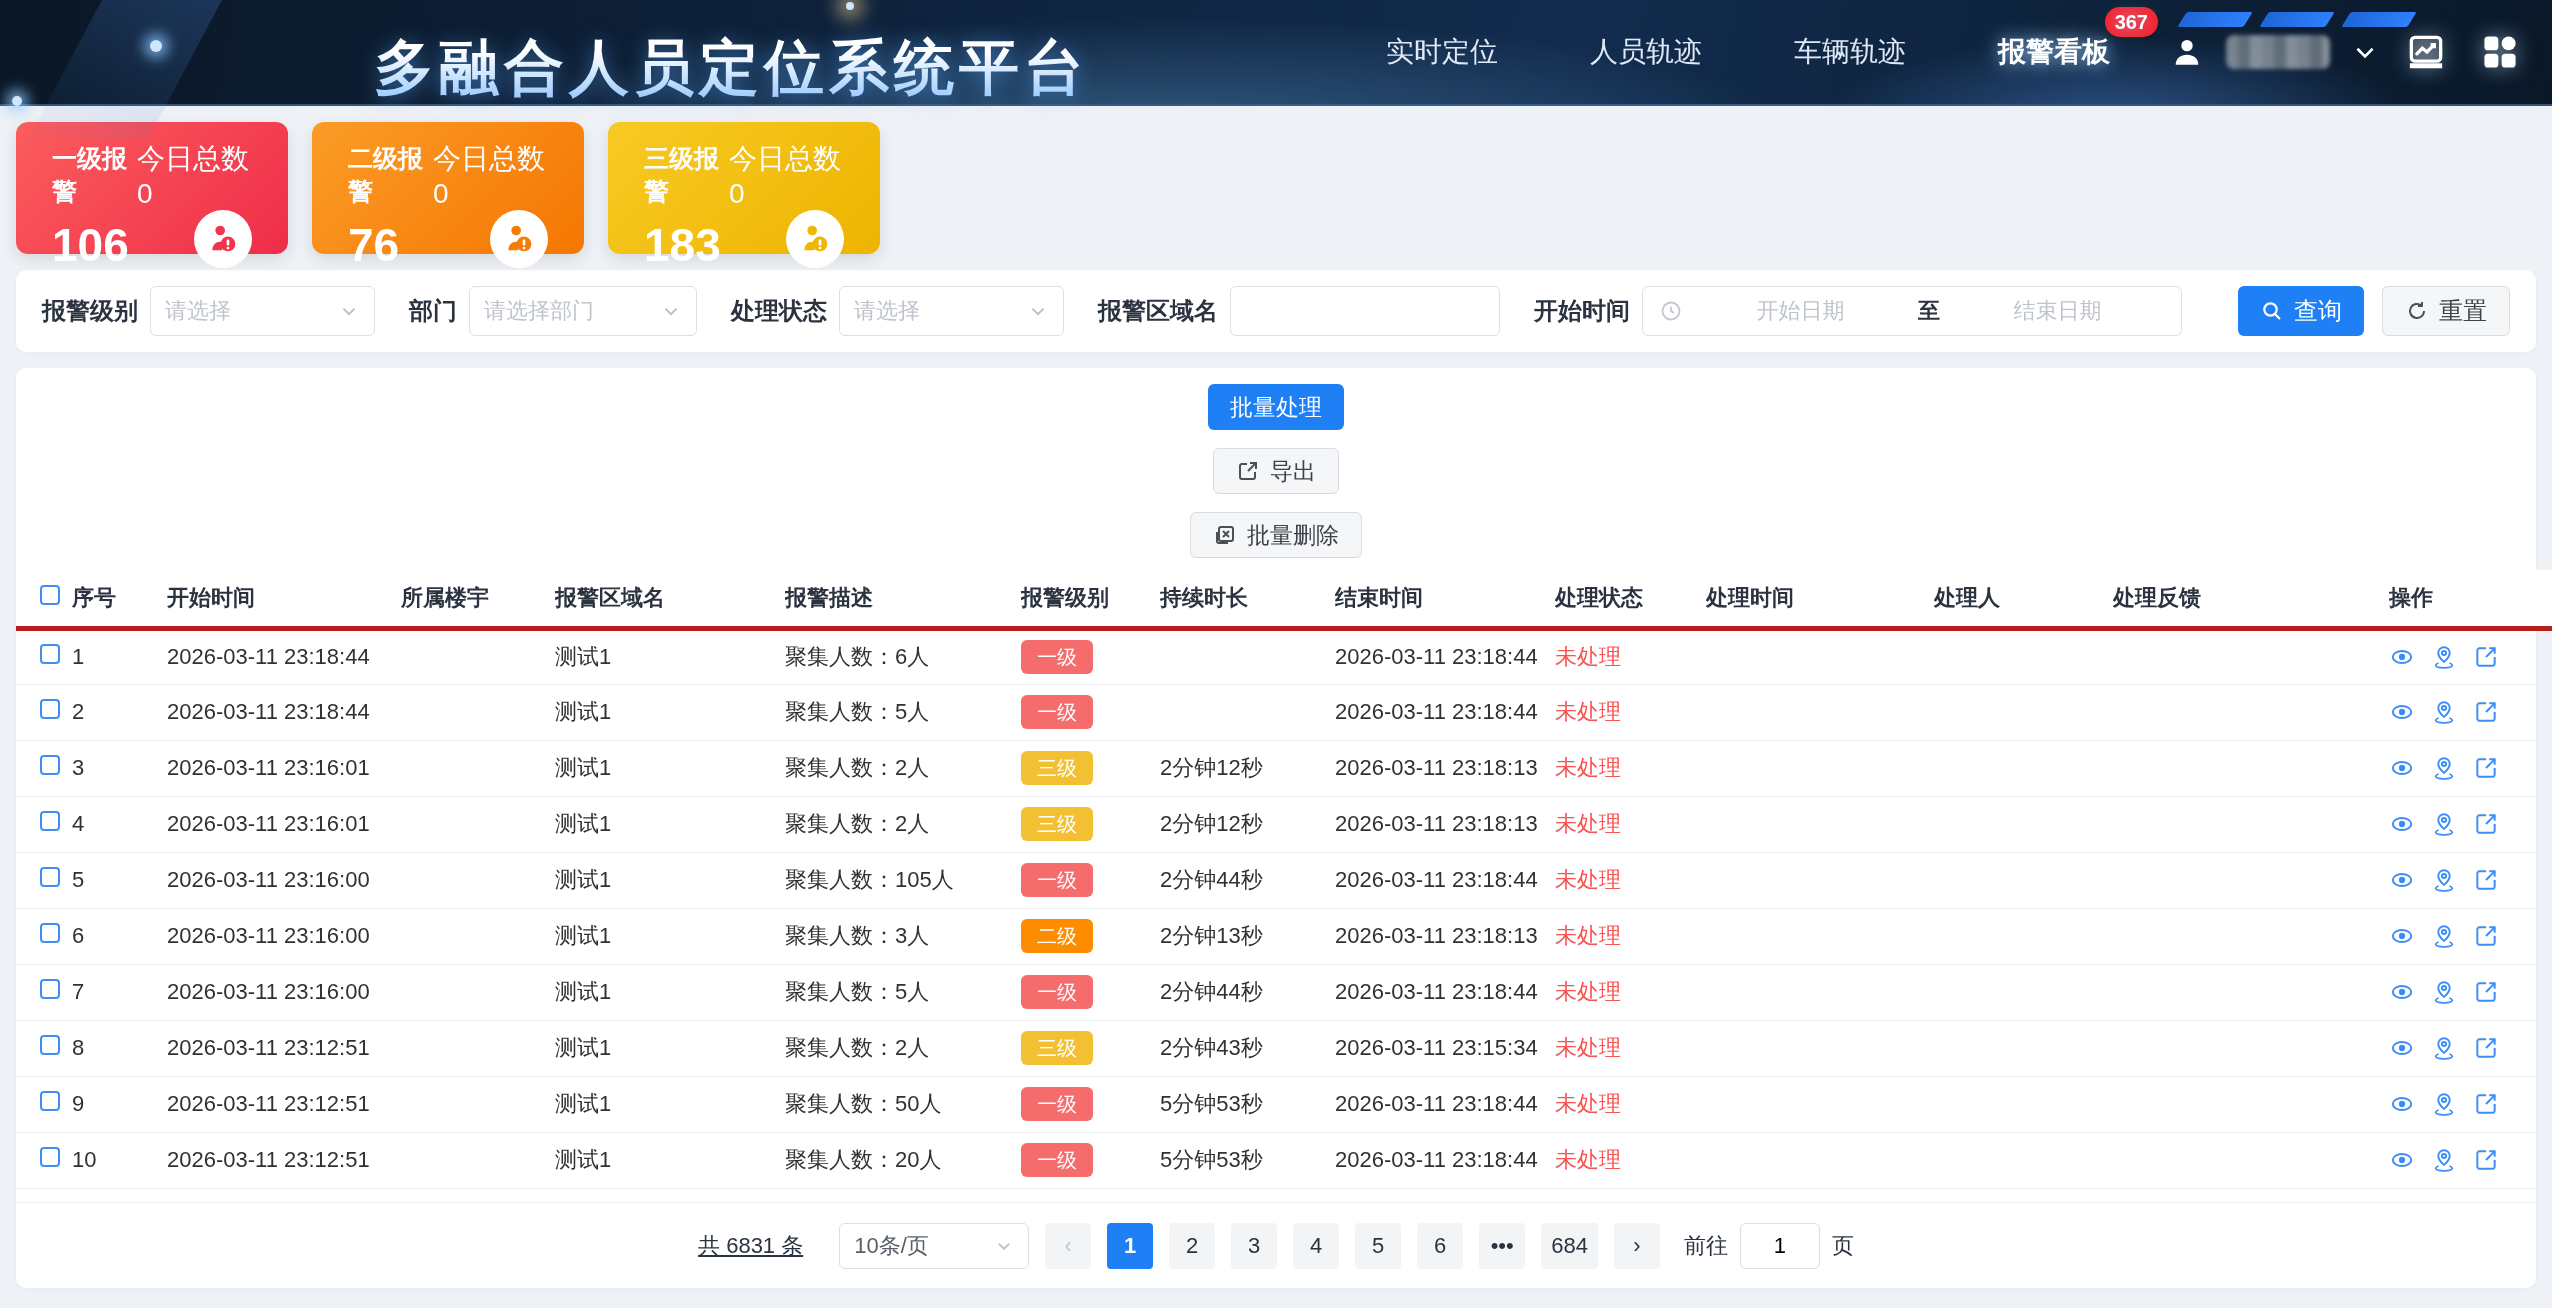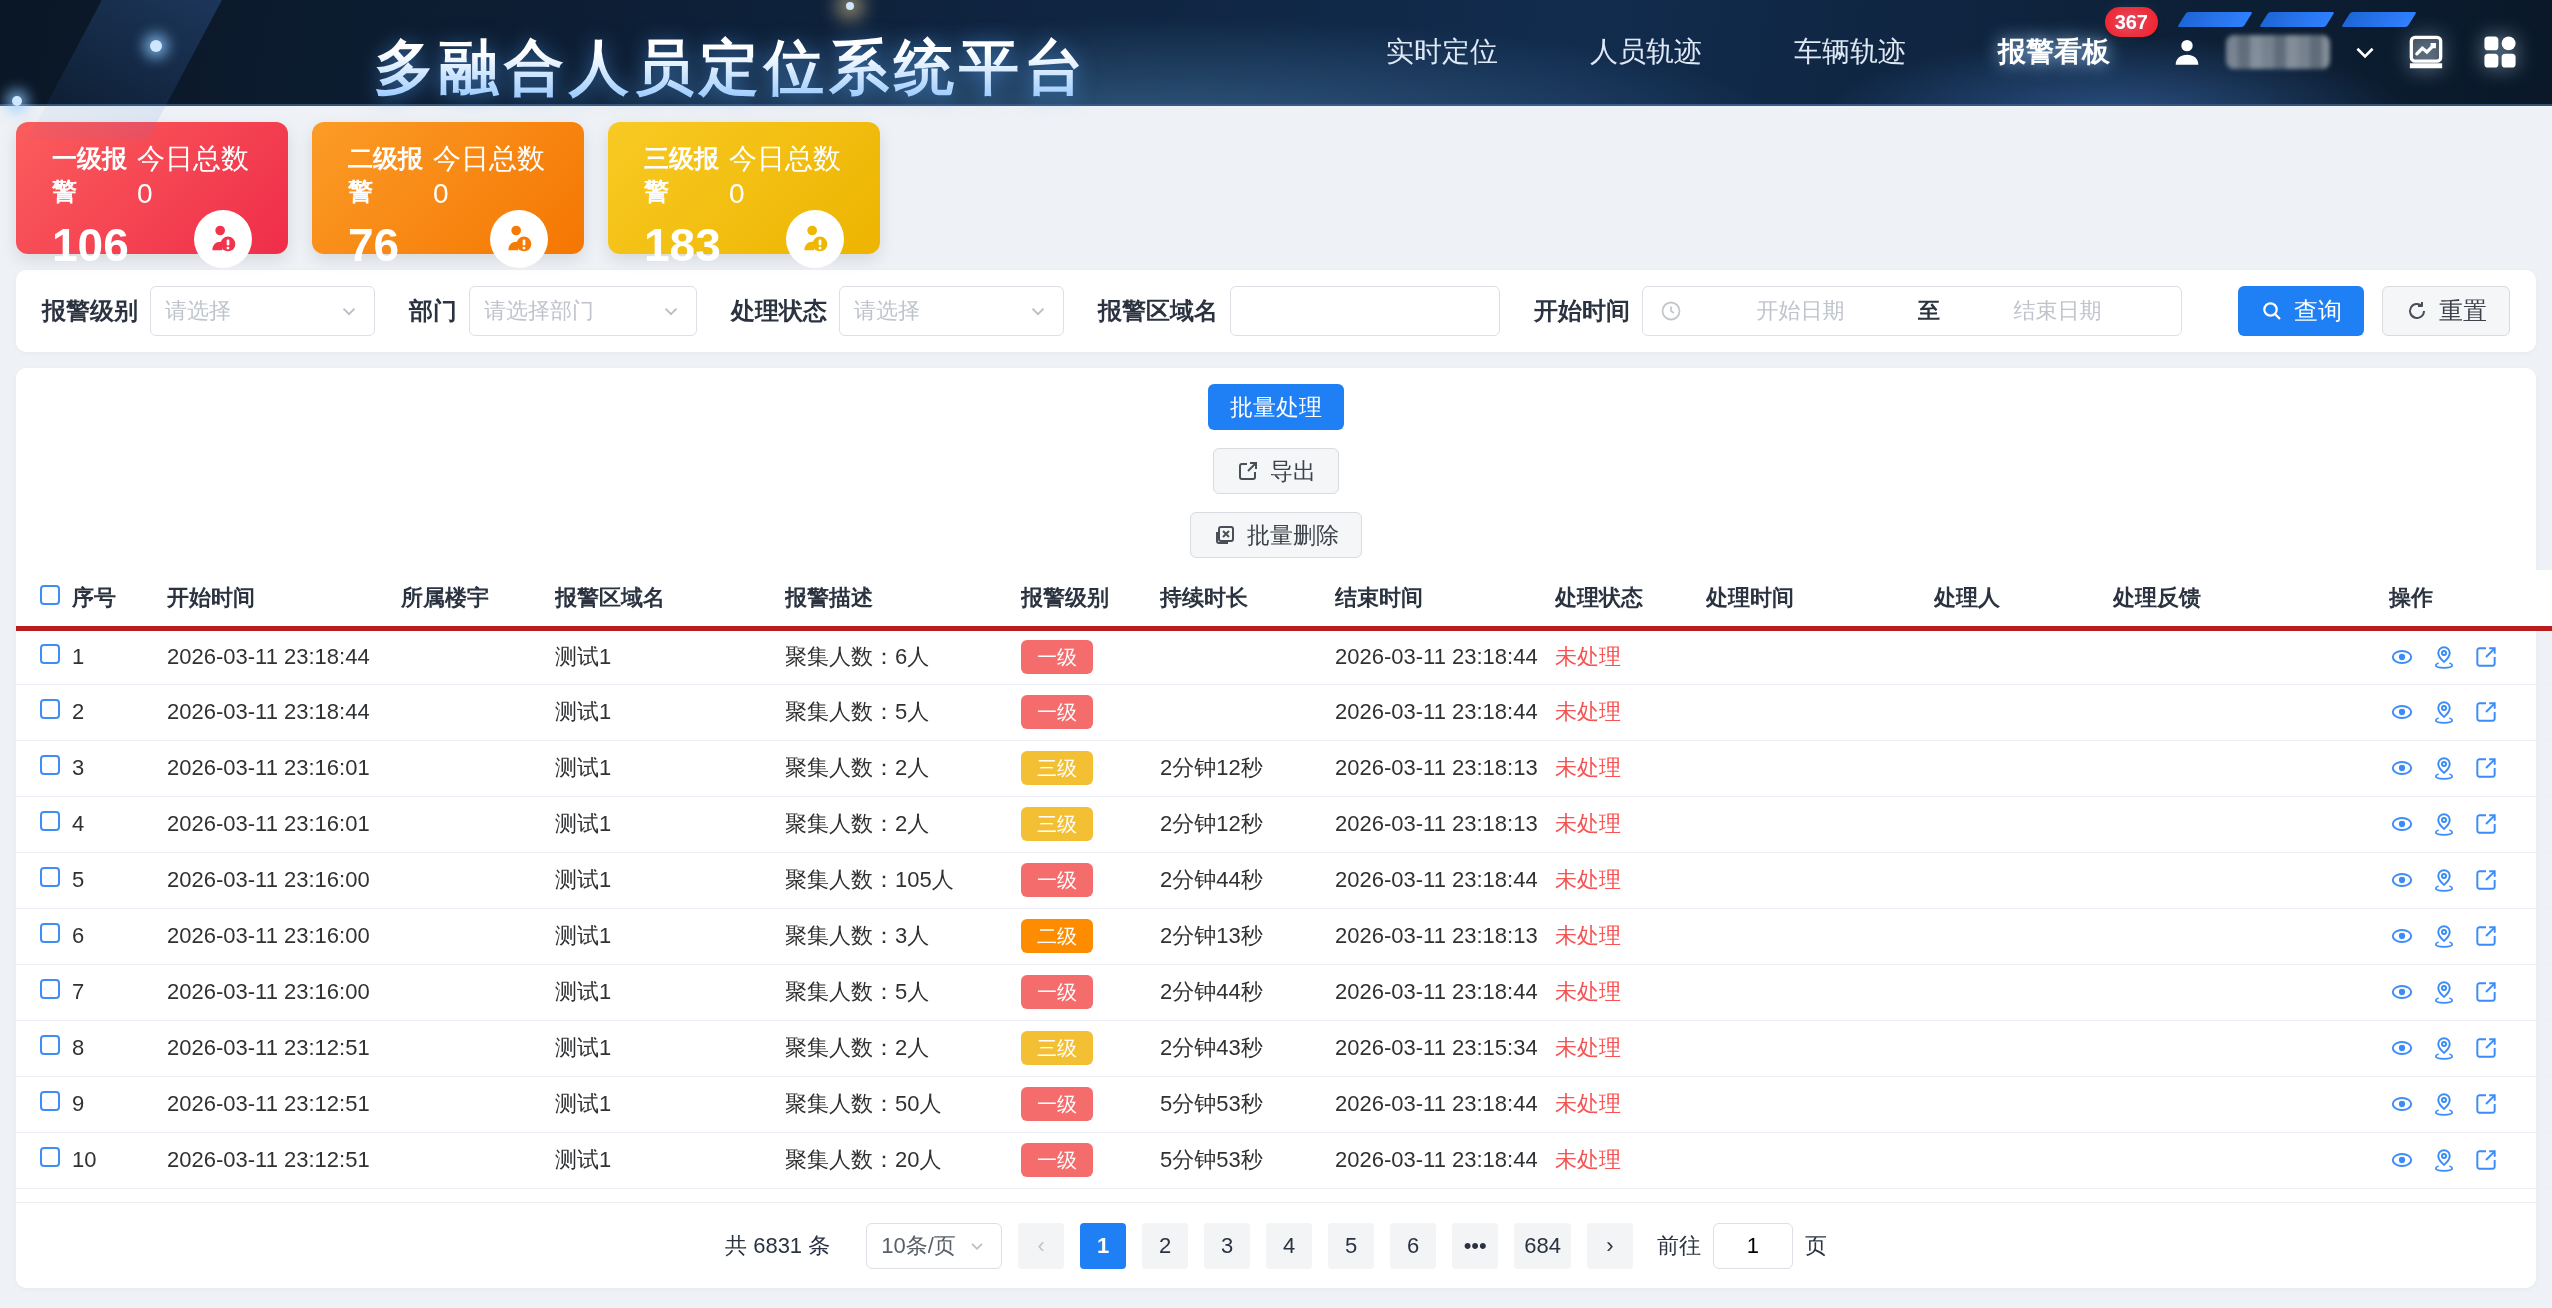--- a/index.html
+++ b/index.html
@@ -103,22 +103,22 @@
   .checkbox{ width:20px; height:20px; border:2px solid #3f8ef6; border-radius:4px; display:inline-block; background:#fff; cursor:pointer; }
   .lv-badge{ display:inline-block; padding:5px 16px; border-radius:6px; color:#fff; font-size:20px; line-height:1.2; }
   .lv-l1{ background:#f56c6c; } .lv-l2{ background:#fe8c00; } .lv-l3{ background:#f3c034; }
   .status-un{ color:#f75353; }
   .op-icons{ display:flex; gap:16px; align-items:center; }
   .op-icons svg{ cursor:pointer; display:block; }
   .tp-spacer{ flex:1; }
 
   
   .pagination{ border-top:1px solid #eceef2; height:86px; display:flex; align-items:center; justify-content:center; gap:16px; font-size:22px; color:#2b3340; }
-  .pg-total{ margin-right:20px; }
-  .pg-size{ width:136px; height:46px; }
+  .pg-total{ margin-right:20px;text-decoration:underline; }
+  .pg-size{ width:190px; height:46px; }
   .pg-size .ph{ color:#5a6068; }
   .page-btn{ min-width:46px; height:46px; border:none; border-radius:4px; background:#f3f4f6;
     color:#2b3340; font-size:22px; display:flex; align-items:center; justify-content:center; cursor:pointer; padding:0 10px; }
   .page-btn.active{ background:#1f7ff4; color:#fff; font-weight:700; }
   .page-btn.disabled{ color:#c0c4cc; cursor:default; }
   #page-list{ display:flex; gap:16px; }
   .goto{ display:flex; align-items:center; gap:12px; margin-left:8px; }
   .goto-input{ width:80px; height:46px; border:1px solid #dcdfe6; border-radius:6px; text-align:center; font-size:22px; outline:none; }
 </style>
 </head>

